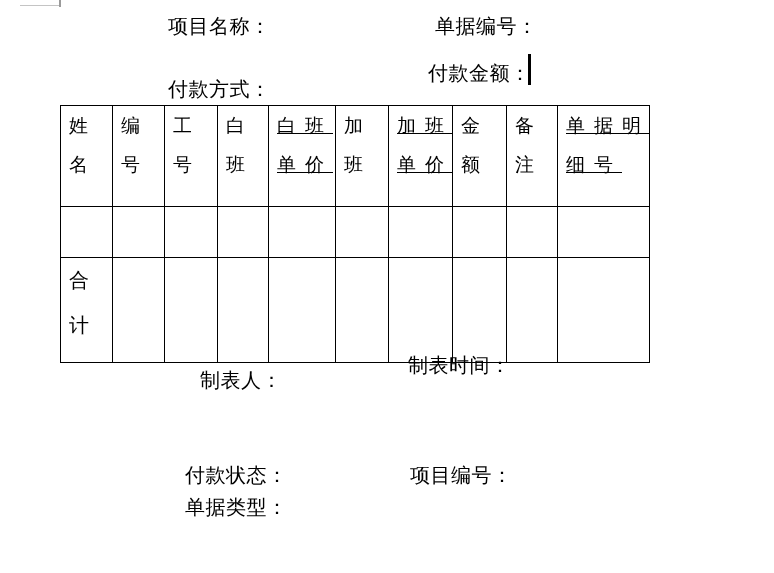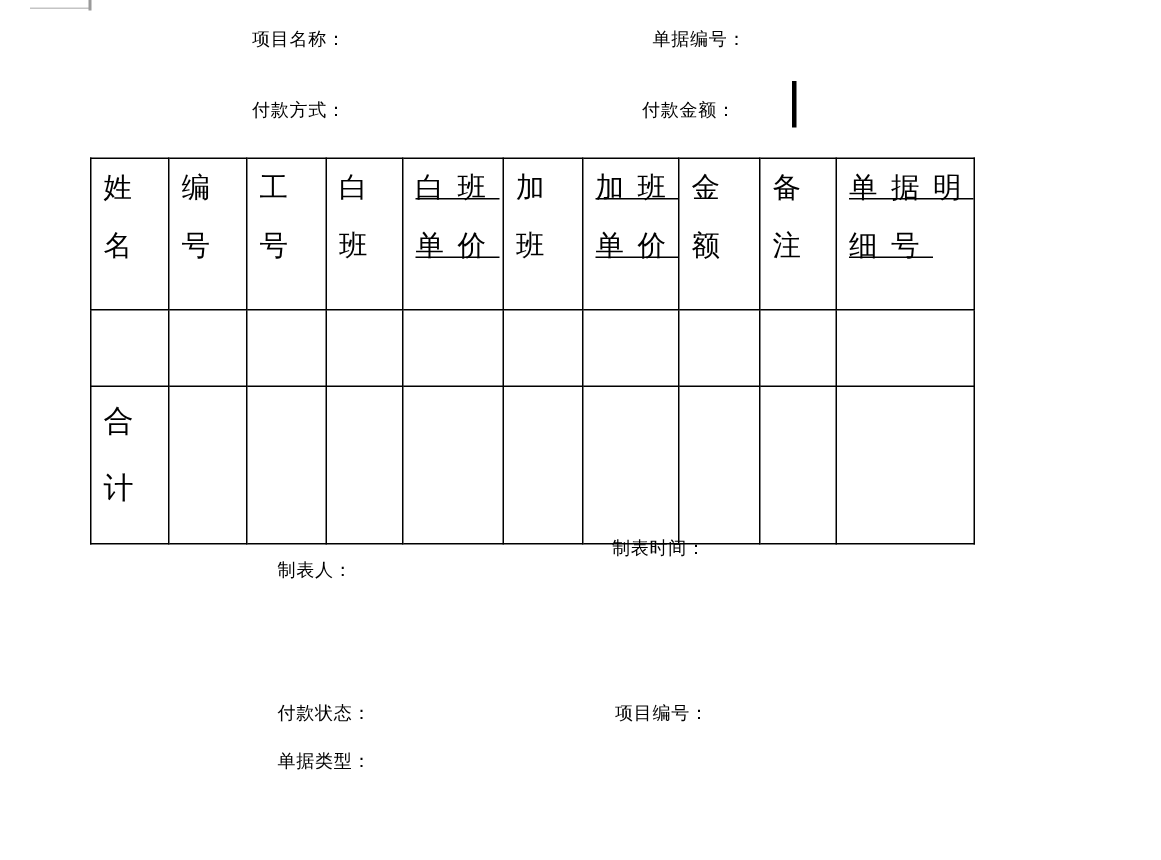--- a/index.html
+++ b/index.html
@@ -10,21 +10,21 @@
     font-family:"DejaVu Sans", sans-serif;
     color:#000;
     overflow:hidden;
   }
   
   .corner-h{position:absolute;left:20px;top:4.5px;width:40px;height:1.5px;background:#c4c4c4;}
   .corner-v{position:absolute;left:59px;top:0;width:1.6px;height:6.5px;background:#9a9a9a;}
 
   .field-label{
     position:absolute;
-    font-size:12px;line-height:26px;
+    font-size:20px;line-height:26px;
     white-space:nowrap;
     letter-spacing:0.5px;
   }
   .field-value{
     position:absolute;
     font-size:20px;line-height:26px;
     min-width:110px;height:26px;
     white-space:nowrap;
   }
   .caret{
@@ -59,21 +59,21 @@
 
   <div class="corner-h"></div>
   <div class="corner-v"></div>
 
   <span class="field-label" style="left:168px;top:13px">项目名称：</span>
   <span class="field-value" style="left:270px;top:13px"></span>
 
   <span class="field-label" style="left:435px;top:13px">单据编号：</span>
   <span class="field-value" style="left:537px;top:13px"></span>
 
-  <span class="field-label" style="left:168px;top:60px">付款方式：</span>
+  <span class="field-label" style="left:168px;top:76px">付款方式：</span>
   <span class="field-value" style="left:270px;top:60px"></span>
 
   <span class="field-label" style="left:428px;top:60px">付款金额：</span>
   <span class="field-value" style="left:533px;top:60px"></span>
 
   <div class="caret"></div>
 
   <table class="sheet">
     <colgroup>
       <col style="width:52px">
@@ -153,21 +153,21 @@
       <td></td>
       <td></td>
       <td></td>
       <td></td>
       <td></td>
       <td></td>
     </tr>
   </tbody>
     </table>
 
-  <span class="field-label" style="left:185px;top:367px">制表人：</span>
+  <span class="field-label" style="left:200px;top:367px">制表人：</span>
   <span class="field-value" style="left:268px;top:367px"></span>
 
   <span class="field-label" style="left:408px;top:352px">制表时间：</span>
   <span class="field-value" style="left:511px;top:367px"></span>
 
   <span class="field-value" style="left:288px;top:415px"></span>
 
   <span class="field-label" style="left:185px;top:462px">付款状态：</span>
   <span class="field-value" style="left:288px;top:462px"></span>
 

